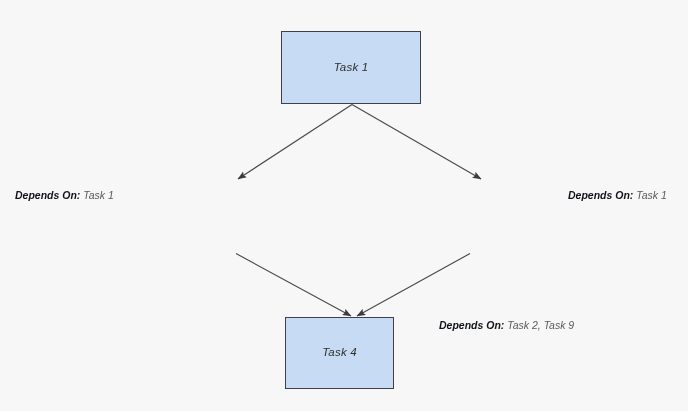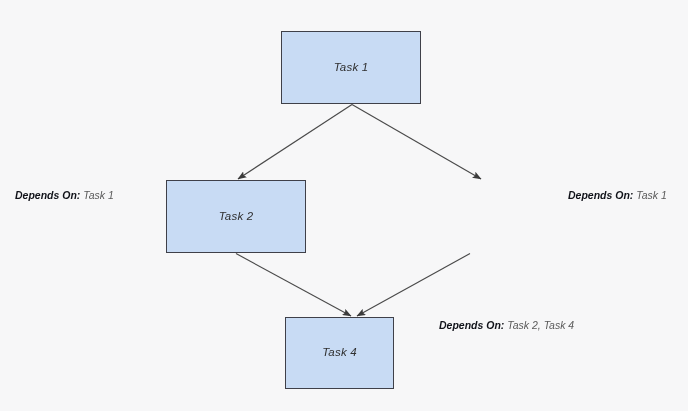--- a/index.html
+++ b/index.html
@@ -75,37 +75,34 @@
 
     <line x1="236" y1="253.5" x2="351" y2="316" stroke="#4a4a4a" stroke-width="1.15" marker-end="url(#arrowhead)"></line>
 
     <line x1="470" y1="253.5" x2="357" y2="316" stroke="#4a4a4a" stroke-width="1.15" marker-end="url(#arrowhead)"></line>
   </svg>
 
   <div class="node" style="left:281px; top:31px; width:140px; height:73px;">
     <span class="node-label">Task 1</span>
   </div>
 
-  <div class="node" style="left:166px; top:180px; width:140px; height:73px;">
-    <span class="node-label">Task 2</span>
-  </div>
 
 
   <div class="node" style="left:285px; top:317px; width:109px; height:72px;">
     <span class="node-label">Task 4</span>
   </div>
 
   <div class="depends" style="left:15px; top:190px;">
     <span class="dep-key">Depends On:</span>
     <span class="dep-val">Task 1</span>
   </div>
 
   <div class="depends" style="left:568px; top:190px;">
     <span class="dep-key">Depends On:</span>
     <span class="dep-val">Task 1</span>
   </div>
 
   <div class="depends" style="left:439px; top:320px;">
     <span class="dep-key">Depends On:</span>
-    <span class="dep-val">Task 2, Task 4</span>
+    <span class="dep-val">Task 2, Task 9</span>
   </div>
 
 </div>
 
 </body></html>

